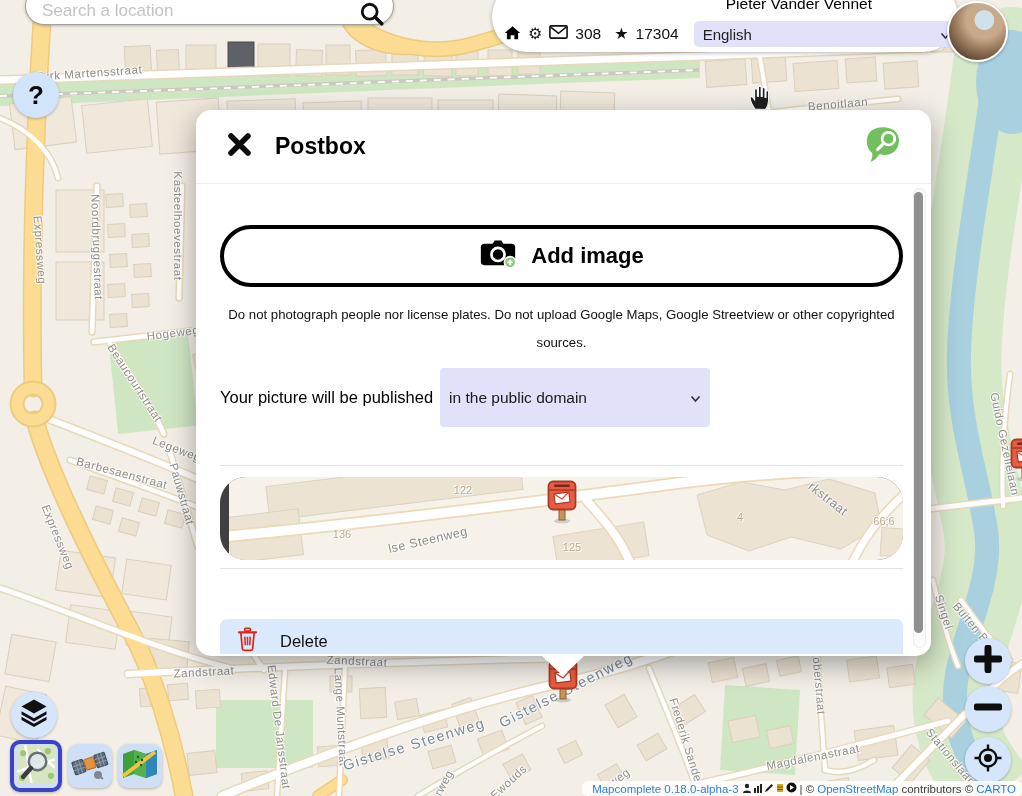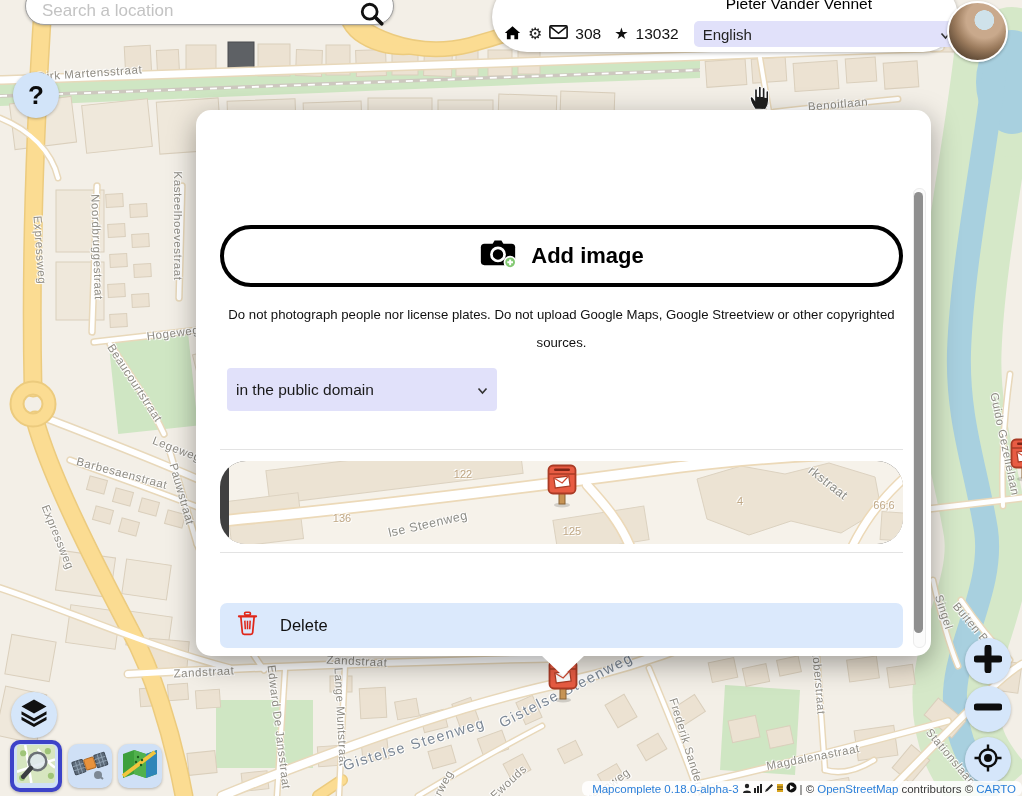--- a/index.html
+++ b/index.html
@@ -46,21 +46,21 @@
   .modal-header{height:74px;display:flex;align-items:center;gap:22px;padding:0 30px;border-bottom:1px solid #ededed;box-sizing:border-box;}
   .modal-title{font-size:23px;font-weight:bold;margin:0;color:#000;}
   .logo{margin-left:auto;}
   .modal-body{position:absolute;top:75px;left:0;right:18px;bottom:2px;overflow:hidden;padding:0 10px 0 24px;}
   .add-image-btn{margin-top:40px;width:100%;height:62px;border:4px solid #000;border-radius:999px;background:#fff;
     display:flex;align-items:center;justify-content:center;gap:14px;font-size:22px;font-weight:bold;
     font-family:"Liberation Sans",sans-serif;cursor:pointer;box-sizing:border-box;color:#000;}
   .license-note{margin:14px 8px 0;font-size:13.2px;line-height:2.1;text-align:center;color:#111;}
   .license-row{margin-top:12px;display:flex;align-items:center;font-size:16.5px;color:#000;}
   .license-select{margin-left:7px;background:#e1e1fa;border-radius:4px;height:27px;display:flex;align-items:center;
-    padding:8px 9px;width:252px;font-size:15.5px;color:#1a1a1a;}
+    padding:16px 9px;width:252px;font-size:15.5px;color:#1a1a1a;}
   .license-select .chev{margin-left:auto;}
   hr.div{border:none;border-top:1px solid #e3e3e3;margin:38px 0 11px;}
   hr.div2{border:none;border-top:1px solid #e3e3e3;margin:8px 0 0;}
   .minimap{position:relative;height:83px;border-radius:26px;overflow:hidden;background:#404040;padding-left:9px;}
   .mini-label{position:absolute;white-space:nowrap;text-shadow:0 0 2px #fff,1px 1px 0 #fff,-1px -1px 0 #fff;}
   .mini-label.number{font-size:11px;color:#bfa785;}
   .mini-label.street{font-size:12.5px;color:#8d8d87;letter-spacing:.5px;}
   .delete-row{margin-top:50px;height:45px;background:#dbe9fc;border-radius:7px;display:flex;align-items:center;
     gap:22px;padding:0 17px;font-size:16.5px;color:#111;cursor:pointer;}
   .mscrollbar{position:absolute;right:5px;top:78px;bottom:8px;width:11px;background:#fbfbfb;border:1px solid #ececec;border-radius:6px;}
@@ -348,58 +348,74 @@
       <span><svg width="17" height="17" viewBox="0 0 20 18">
             <path d="M10,1.5 L19,9.5 h-2.4 v7.5 h-4.4 v-4.8 h-4.4 v4.8 H3.4 V9.5 H1 Z" fill="#000"></path>
           </svg></span>
       <span class="gear-glyph">⚙</span>
       <span><svg width="19" height="14" viewBox="0 0 19 14">
             <rect x="0.9" y="0.9" width="17.2" height="12.2" rx="1" fill="#fff" stroke="#111" stroke-width="1.6"></rect>
             <path d="M1.2,1.6 L9.5,8.3 L17.8,1.6" fill="none" stroke="#111" stroke-width="1.5"></path>
           </svg></span>
       <span class="stat-num">308</span>
       <span class="star-glyph" style="margin-left:6px;">★</span>
-      <span class="stat-num">13032</span>
+      <span class="stat-num">17304</span>
       <div class="lang-select" style="background:#e1e1fa;margin-left:8px;">
         <span>English</span>
         <span class="chev"><svg width="11" height="8" viewBox="0 0 11 8">
               <path d="M1.5,1.5 L5.5,6 L9.5,1.5" fill="none" stroke="#333" stroke-width="1.6"></path>
             </svg></span>
       </div>
       <span><svg width="20" height="18" viewBox="0 0 21 18">
             <path d="M12.5,5.5 V2.5 H3 v13 h9.5 V12.5" fill="none" stroke="#111" stroke-width="2"></path>
             <path d="M8,9 h10.5 M15,5.2 L18.8,9 L15,12.8" fill="none" stroke="#111" stroke-width="2" stroke-linecap="round" stroke-linejoin="round"></path>
           </svg></span>
     </div>
     <div class="avatar"></div>
   </div>
 
   <div class="round-btn help-btn" style="background:#d2e4f9;">
     <span>?</span>
   </div>
 
   <div class="modal">
+    <div class="modal-header">
+      <span style="cursor:pointer;">
+        <svg width="27" height="27" viewBox="0 0 27 27">
+            <path d="M5,5 L22,22 M22,5 L5,22" stroke="#0d0d0d" stroke-width="5.5" stroke-linecap="round"></path>
+          </svg>
+      </span>
+      <h1 class="modal-title">Postbox</h1>
+      <span class="logo">
+        <svg width="36" height="38" viewBox="0 0 40 42">
+          <path d="M7,5 C13,1 22,0 29,3 C37,6 39,14 37,21 C35,28 29,32 22,32 C20,32 18,31.6 16,31 C14,35 10,38.5 6,40 C8,36 8.6,33 8,30 C3,26 1,19 2.5,13 C3.5,9 5,7 7,5 Z" fill="#72bf5e"></path>
+          <circle cx="26" cy="14" r="7" fill="none" stroke="#fff" stroke-width="3"></circle>
+          <path d="M14,26 L21,19" stroke="#fff" stroke-width="3.5" stroke-linecap="round"></path>
+        </svg>
+      </span>
+    </div>
 
     <div class="modal-body">
       <button class="add-image-btn">
         <span>
           <svg width="38" height="30" viewBox="0 0 26 21">
             <path d="M9,4.5 l1.6,-2.8 h4.8 L17,4.5 Z" fill="#000"></path>
             <rect x="1" y="4" width="24" height="15" rx="2.5" fill="#000"></rect>
             <circle cx="13" cy="11.5" r="4.6" fill="none" stroke="#fff" stroke-width="1.9"></circle>
             <circle cx="21.5" cy="17" r="4" fill="#83c973" stroke="#fff" stroke-width="1.2"></circle>
             <path d="M21.5,15 v4 M19.5,17 h4" stroke="#fff" stroke-width="1.4"></path>
           </svg>
         </span>
         <span>Add image</span>
       </button>
 
       <p class="license-note">Do not photograph people nor license plates. Do not upload Google Maps, Google Streetview or other copyrighted sources.</p>
 
       <div class="license-row">
+        <span>Your picture will be published</span>
         <div class="license-select">
           <span>in the public domain</span>
           <span class="chev"><svg width="11" height="8" viewBox="0 0 11 8">
                 <path d="M1.5,1.5 L5.5,6 L9.5,1.5" fill="none" stroke="#333" stroke-width="1.6"></path>
               </svg></span>
         </div>
       </div>
 
       <hr class="div">
 

